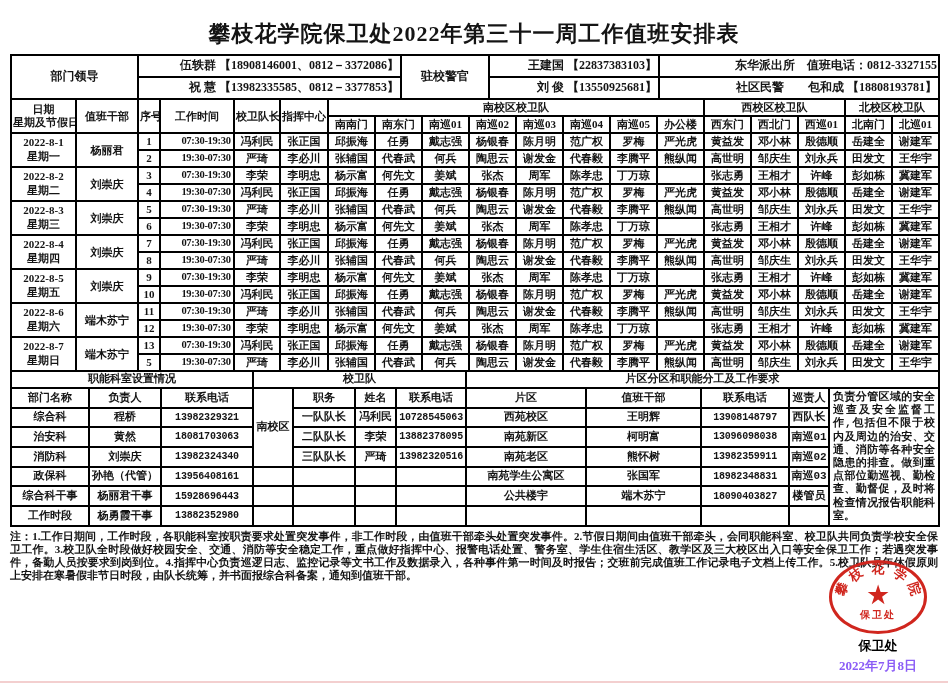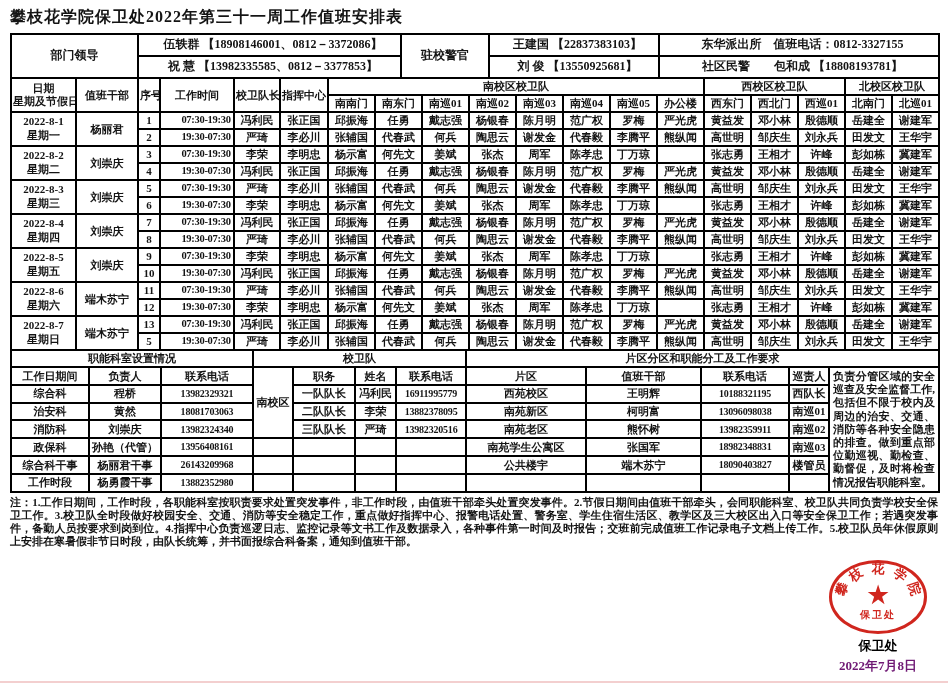--- a/index.html
+++ b/index.html
@@ -4,58 +4,58 @@
 <style>
   * { box-sizing: border-box; }
   html,body { margin:0; padding:0; background:#fff; }
   body {
     width:948px; height:685px; overflow:hidden;
     font-family:"Liberation Serif","DejaVu Serif",serif;
     color:#141414;
   }
   .sheet { position:relative; width:948px; height:685px; padding:7px 10px 0 10px; }
   .title {
-    margin:0 0 5px 0; 
-    font-size:16px; font-weight:bold; letter-spacing:1px;
+    margin:12px 0 5px 0; text-align:center;
+    font-size:22px; font-weight:bold; letter-spacing:1px;
   }
   table { border-collapse:collapse; table-layout:fixed; width:928px; }
   th, td {
     border:2px solid #000; padding:0 1px;
     text-align:center; vertical-align:middle;
     font-size:11px; font-weight:bold; line-height:1.15;
     overflow:hidden; white-space:nowrap;
   }
   table.info td { height:22px; font-size:12px; }
-  td.left { text-align:center; padding-left:8px; }
+  td.left { text-align:right; padding-left:8px; }
   table.roster { margin-top:-2px; }
   table.roster th, table.roster td { height:17px; }
   td.num, .num { font-size:10px; letter-spacing:-0.2px; }
   td.time { font-size:10.5px; letter-spacing:-0.3px;padding-left:19px; }
   td.date-cell div { line-height:1.25; }
-  table.bottom { margin-top:-2px; }
+  table.bottom { margin-top:-2px;font-family:Liberation Mono, monospace; }
   table.bottom th, table.bottom td { height:17px; }
   td.req {
     white-space:normal; text-align:justify; vertical-align:top;
     padding:2px 3px; font-size:11px; line-height:1.2; font-weight:bold;
   }
   .notes {
     width:928px; margin-top:3px;
     font-size:11px; font-weight:bold; line-height:1.2; text-align:justify;
   }
   
   .seal { position:absolute; left:822px; top:560px; width:112px; text-align:center; }
   .seal-circle { position:relative; width:98px; height:74px; margin:0 auto;
     border:3px solid #d0261e; border-radius:50%; background:transparent; }
   .seal-star { position:absolute; left:50%; top:47%; transform:translate(-50%,-50%);
     font-size:27px; line-height:1; color:#d0261e; }
   .seal-unit { position:absolute; left:50%; top:76%; transform:translate(-50%,-50%);
     font-size:10px; letter-spacing:2px; color:#d0261e; font-weight:bold; white-space:nowrap; }
   .seal-arc span { position:absolute; font-size:13px; font-weight:bold; color:#d0261e; }
   .seal-caption { margin-top:3px; font-size:13px; font-weight:bold; color:#000; }
-  .seal-date { margin-top:2px; font-size:13px; font-weight:bold; color:#701a75; }
+  .seal-date { margin-top:2px; font-size:13px; font-weight:bold; color:#8b5cf6; }
   .scan-line { position:absolute; left:0; bottom:2px; width:948px; height:2px; background:#f3cfcf; }
 </style>
 </head>
 <body>
 
 <div class="sheet">
 
   <h1 class="title">攀枝花学院保卫处2022年第三十一周工作值班安排表</h1>
 
   <table class="info">
@@ -453,43 +453,43 @@
         <col style="width: 40px;">
         <col style="width: 110px;">
       </colgroup>
     <tbody id="bottom-body">
       <tr>
         <th colspan="3">职能科室设置情况</th>
         <th colspan="4">校卫队</th>
         <th colspan="5">片区分区和职能分工及工作要求</th>
       </tr>
       <tr>
-        <th>工作日期间</th>
+        <th>部门名称</th>
         <th>负责人</th>
         <th>联系电话</th>
         <th rowspan="4">南校区</th>
         <th>职务</th>
         <th>姓名</th>
         <th>联系电话</th>
         <th>片区</th>
         <th>值班干部</th>
         <th>联系电话</th>
         <th>巡责人</th>
         <td rowspan="7" class="req">负责分管区域的安全巡查及安全监督工作,包括但不限于校内及周边的治安、交通、消防等各种安全隐患的排查。做到重点部位勤巡视、勤检查、勤督促，及时将检查情况报告职能科室。</td>
       </tr>
     <tr>
           <td>综合科</td>
           <td>程桥</td>
           <td class="num">13982329321</td>
           <td>一队队长</td>
           <td>冯利民</td>
-          <td class="num">16911995779</td>
+          <td class="num">10728545063</td>
           <td>西苑校区</td>
           <td>王明辉</td>
-          <td class="num">10188321195</td>
+          <td class="num">13908148797</td>
           <td>西队长</td>
         </tr>
         <tr>
           <td>治安科</td>
           <td>黄然</td>
           <td class="num">18081703063</td>
           <td>二队队长</td>
           <td>李荣</td>
           <td class="num">13882378095</td>
           <td>南苑新区</td>
@@ -518,21 +518,21 @@
           <td></td>
           <td class="num"></td>
           <td>南苑学生公寓区</td>
           <td>张国军</td>
           <td class="num">18982348831</td>
           <td>南巡03</td>
         </tr>
         <tr>
           <td>综合科干事</td>
           <td>杨丽君干事</td>
-          <td class="num">26143209968</td>
+          <td class="num">15928696443</td>
           <td></td>
           <td></td>
           <td></td>
           <td class="num"></td>
           <td>公共楼宇</td>
           <td>端木苏宁</td>
           <td class="num">18090403827</td>
           <td>楼管员</td>
         </tr>
         <tr>

